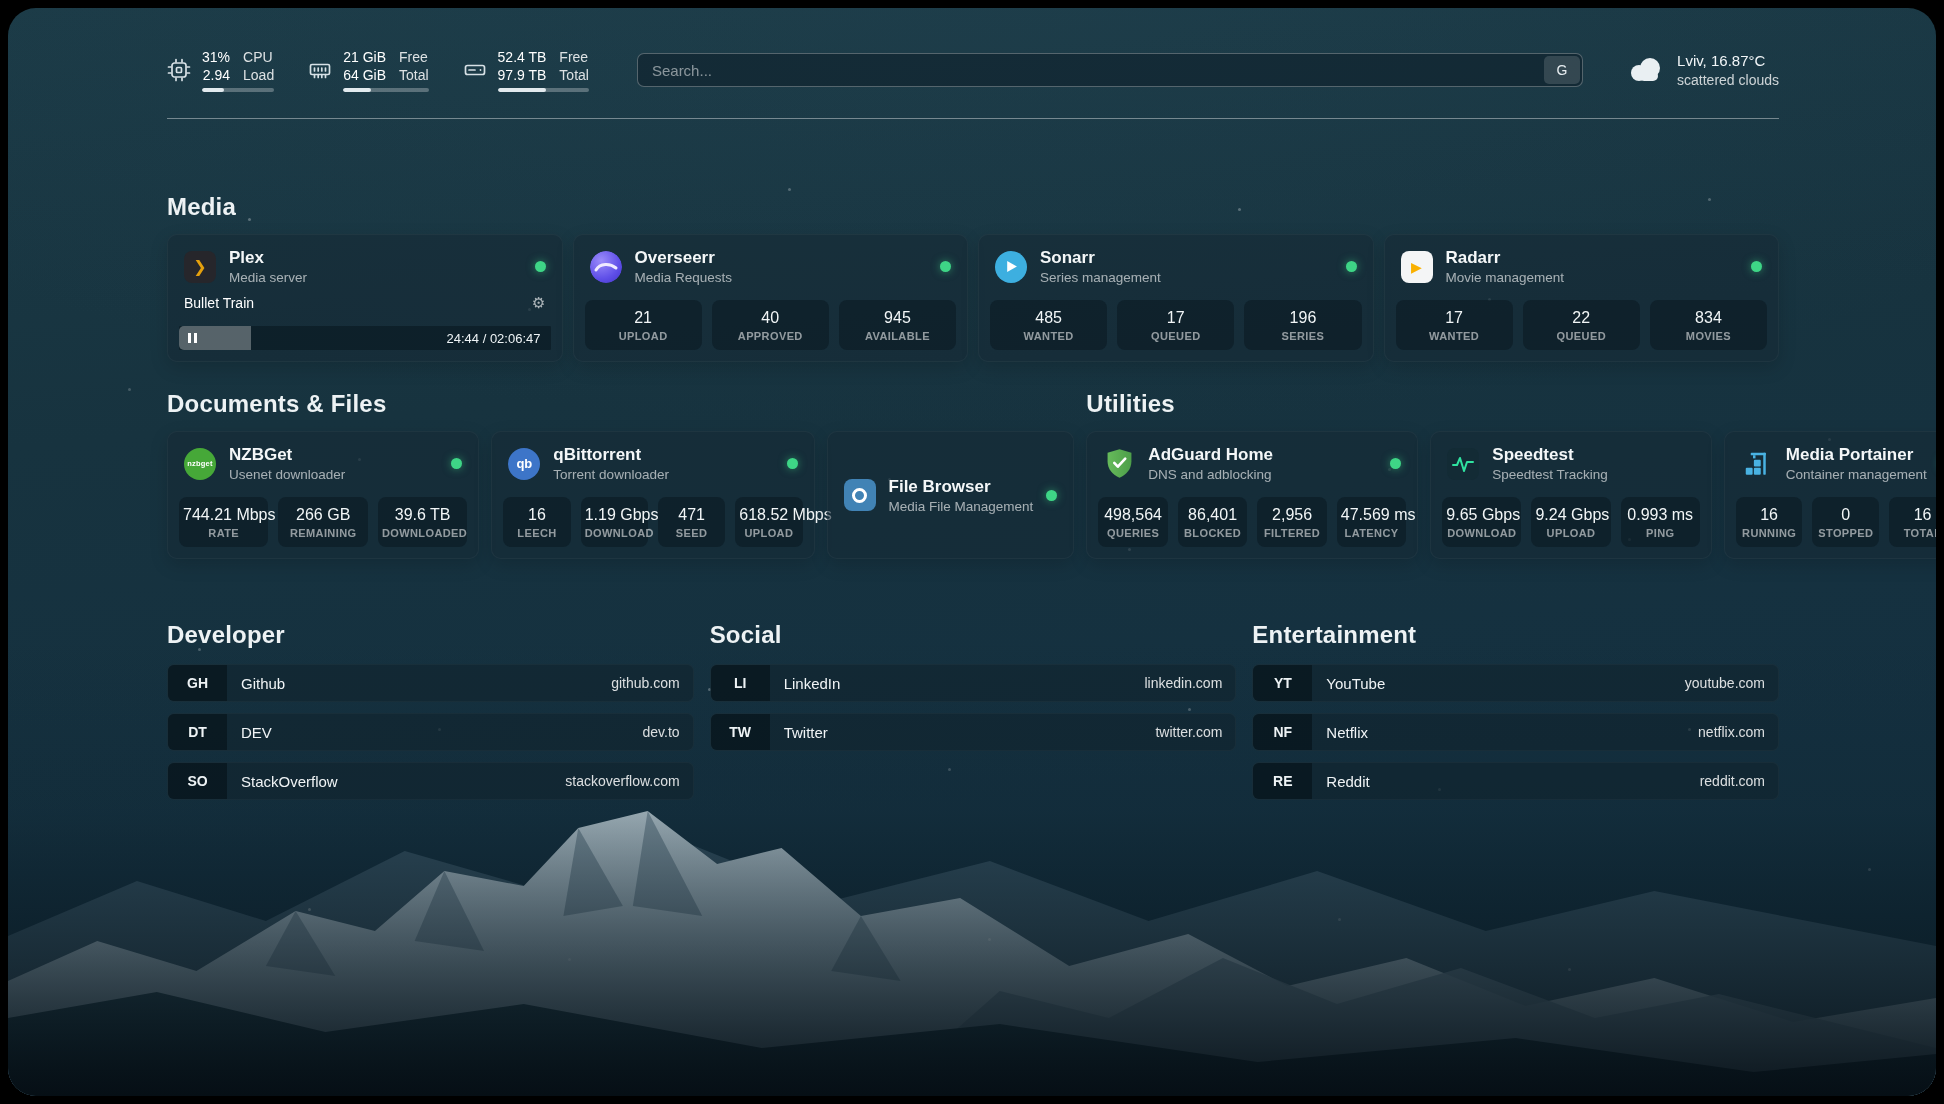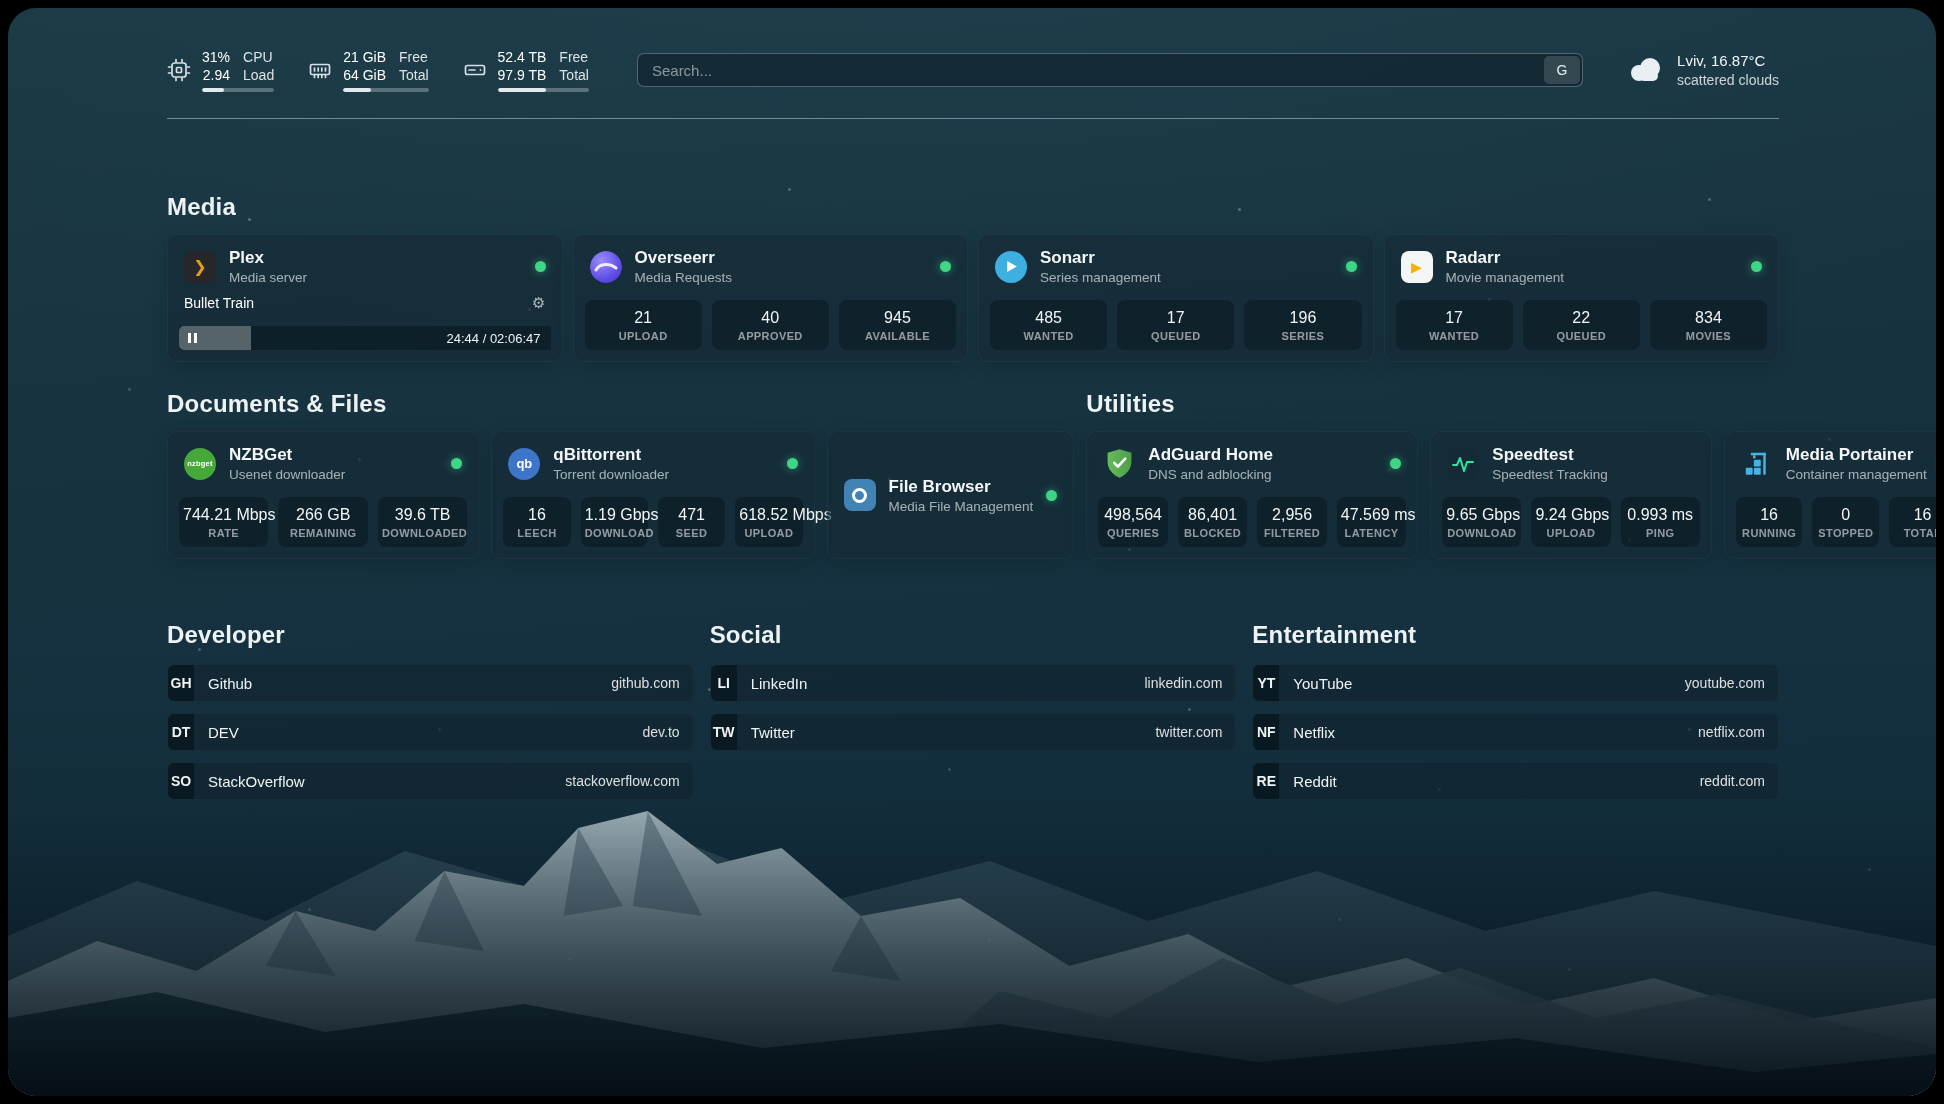--- a/index.html
+++ b/index.html
@@ -133,21 +133,21 @@
   .np-time { position:absolute; right:10px; top:50%; transform:translateY(-50%); font-size:13px; color:#eef3f5; }
 
   
   .bookmarks { display:grid; grid-template-columns:repeat(3,1fr); gap:0 16px; margin-top:62px; padding-bottom:40px; }
   .bm-list { display:flex; flex-direction:column; gap:11px; }
   .bm-row {
     display:flex; align-items:center; height:38px; background:rgba(16,34,44,.55);
     border-radius:7px; overflow:hidden; cursor:pointer; border:1px solid rgba(255,255,255,.03);
   }
   .bm-abbr {
-    width:26px; align-self:stretch; background:rgba(4,14,20,.55);
+    width:59px; align-self:stretch; background:rgba(4,14,20,.55);
     display:flex; align-items:center; justify-content:center;
     font-size:14px; font-weight:600; color:#eef3f5; flex:none;
   }
   .bm-name { margin-left:14px; font-size:15px; color:#f0f4f6; }
   .bm-url { margin-left:auto; margin-right:13px; font-size:14px; color:rgba(255,255,255,.85); }
 </style>
 </head>
 <body>
 
 <div class="screen">

